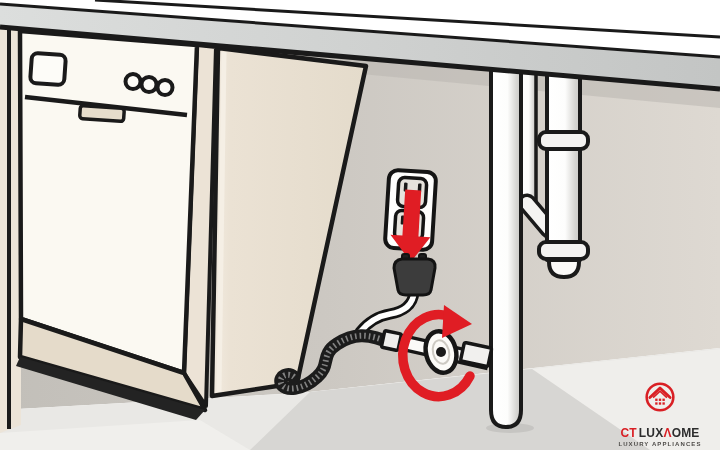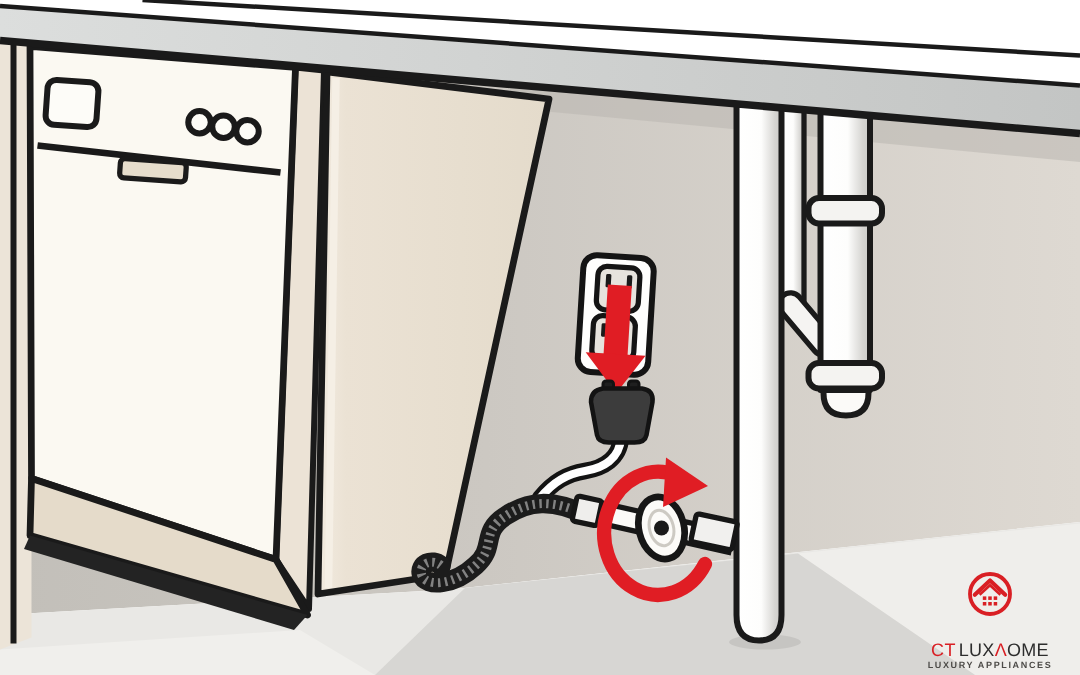--- a/index.html
+++ b/index.html
@@ -1,21 +1,21 @@
 <!DOCTYPE html>
 <html><head>
 <meta charset="utf-8">
 <style>
   html,body{margin:0;padding:0}
   body{width:720px;height:450px;position:relative;background:#fff;overflow:hidden;
        font-family:"Liberation Sans",sans-serif}
   svg{display:block}
   #scene{position:absolute;left:0;top:0}
   .logo{position:absolute;right:8px;bottom:3px;width:104px;text-align:center;line-height:1}
-  .logo .brand{font-size:12px;font-weight:normal;color:#2d2d2d;letter-spacing:.2px;margin-top:11px;white-space:nowrap}
+  .logo .brand{font-size:12px;font-weight:bold;color:#2d2d2d;letter-spacing:.2px;margin-top:11px;white-space:nowrap}
   .logo .brand .red{color:#d91f24}
   .logo .brand .pfx{margin-right:2px}
   .logo .tagline{font-size:6px;font-weight:bold;color:#4d4b48;letter-spacing:1.1px;margin-top:2px;white-space:nowrap}
 </style>
 </head>
 <body>
 
 <svg id="scene" width="720" height="450" viewBox="0 0 720 450">
   <defs>
     <linearGradient id="gWall" x1="0" y1="0" x2="1" y2="0">

